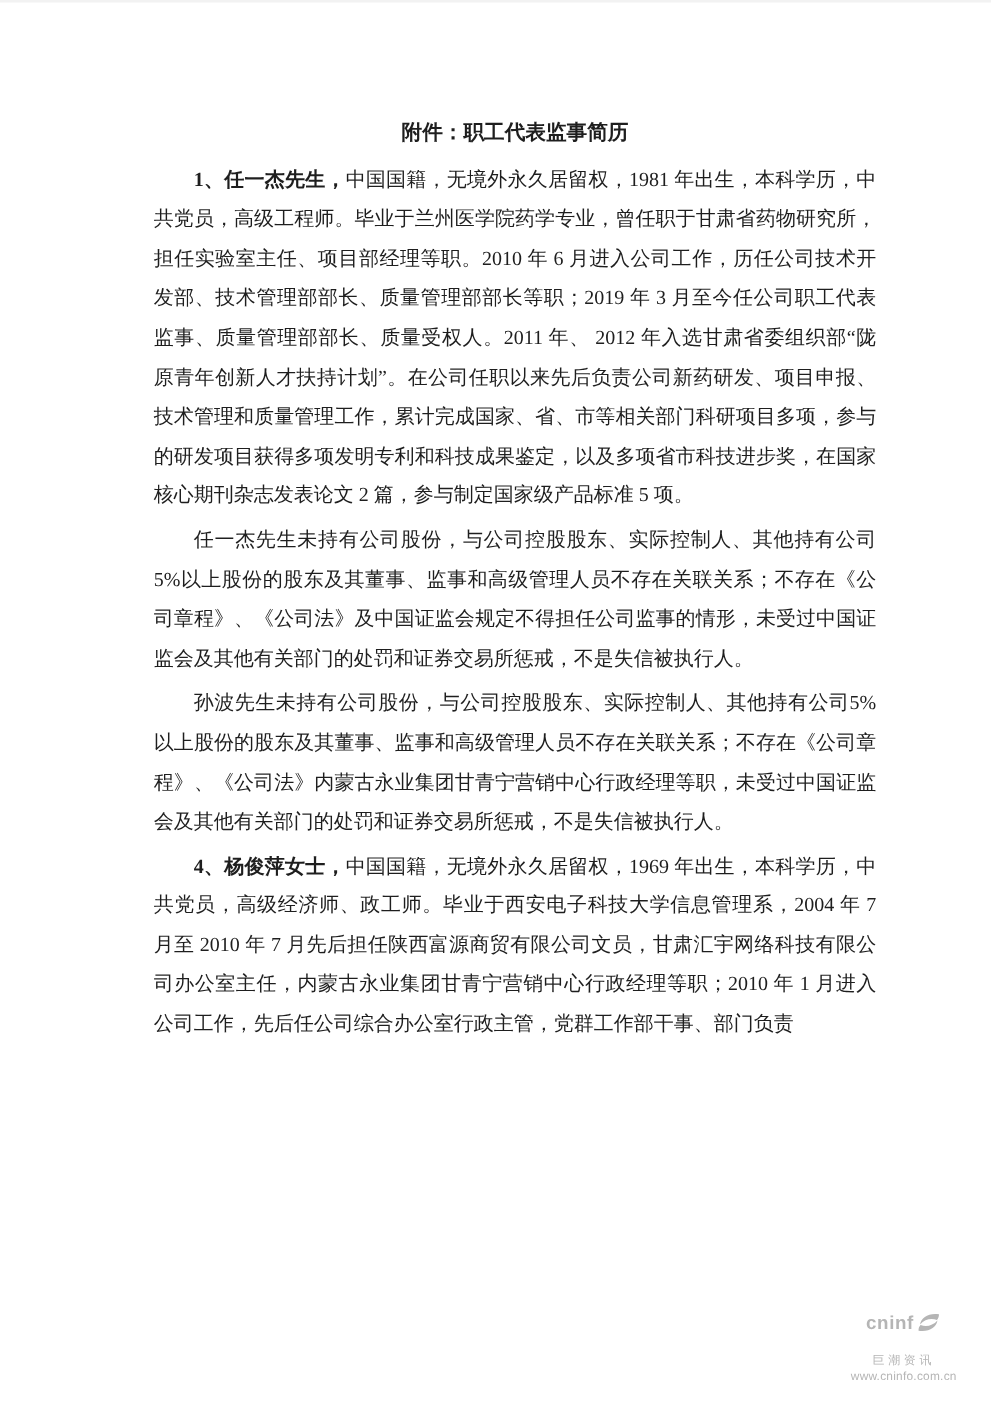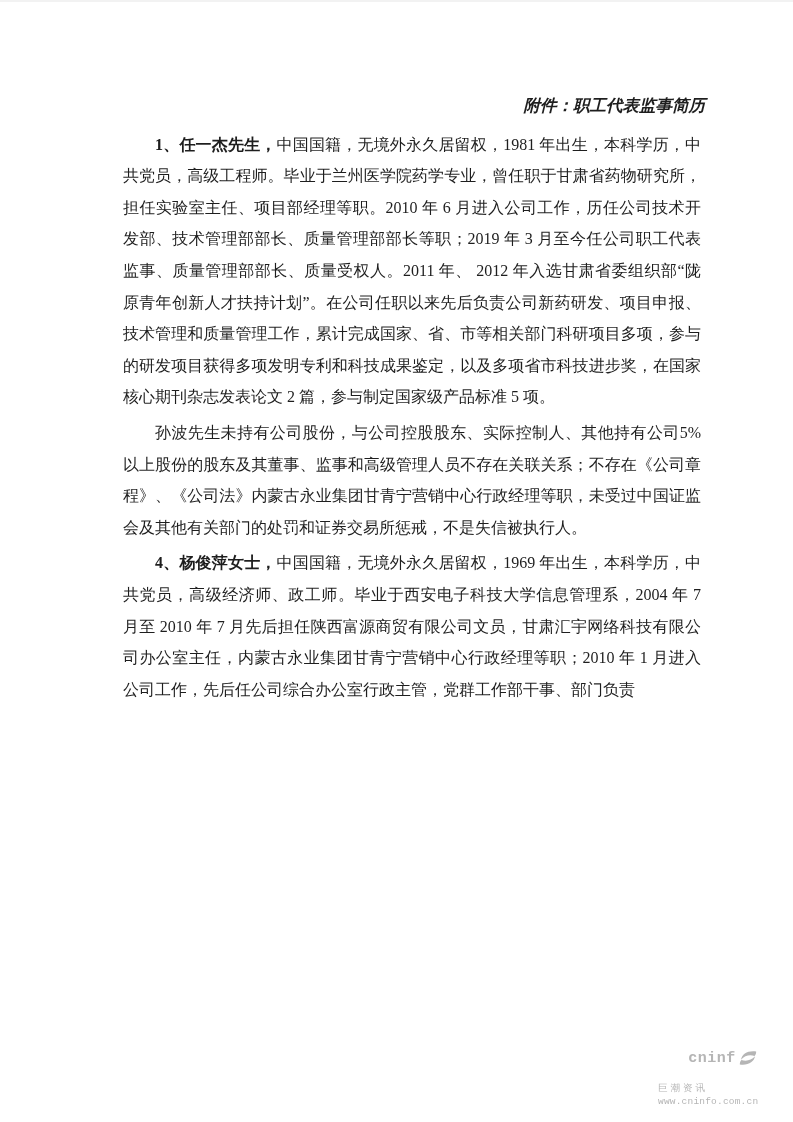--- a/index.html
+++ b/index.html
@@ -27,38 +27,37 @@
     top: 90px;
     width: 586px;
     font-size: 16px;
     line-height: 31.6px;
     text-align: justify;
   }
   .doc-title {
     font-weight: bold;
     font-size: 16.5px;
     margin: 0 0 7px 0;
-    text-align: right;
-    font-style: italic;
+    text-align: center;
   }
   .para {
     margin: 4px;
     text-indent: 2em;
   }
   .para .lead {
     font-weight: bold;
   }
   .watermark {
     position: absolute;
     right: 5px;
     bottom: 14px;
     width: 130px;
-    text-align: left;
+    text-align: center;
     color: #b5b5b5;
-    font-family: Liberation Mono, monospace;
+    font-family: Liberation Sans, sans-serif;
     line-height: 1.15;
     user-select: none;
   }
   .wm-row {
     display: flex;
     align-items: center;
     justify-content: center;
     gap: 2px;
   }
   .wm-logo-text {
@@ -85,20 +84,21 @@
 </head>
 <body>
 
 <div class="page-edge"></div>
 
 <div class="doc">
   <h1 class="doc-title">附件：职工代表监事简历</h1>
 
   <p class="para"><span class="lead">1、任一杰先生，</span><span>中国国籍，无境外永久居留权，1981 年出生，本科学历，中共党员，高级工程师。毕业于兰州医学院药学专业，曾任职于甘肃省药物研究所，担任实验室主任、项目部经理等职。2010 年 6 月进入公司工作，历任公司技术开发部、技术管理部部长、质量管理部部长等职；2019 年 3 月至今任公司职工代表监事、质量管理部部长、质量受权人。2011 年、 2012 年入选甘肃省委组织部“陇原青年创新人才扶持计划”。在公司任职以来先后负责公司新药研发、项目申报、技术管理和质量管理工作，累计完成国家、省、市等相关部门科研项目多项，参与的研发项目获得多项发明专利和科技成果鉴定，以及多项省市科技进步奖，在国家核心期刊杂志发表论文 2 篇，参与制定国家级产品标准 5 项。</span></p>
 
+  <p class="para"><span>任一杰先生未持有公司股份，与公司控股股东、实际控制人、其他持有公司 5%以上股份的股东及其董事、监事和高级管理人员不存在关联关系；不存在《公司章程》、《公司法》及中国证监会规定不得担任公司监事的情形，未受过中国证监会及其他有关部门的处罚和证券交易所惩戒，不是失信被执行人。</span></p>
 
 
   <p class="para"><span>孙波先生未持有公司股份，与公司控股股东、实际控制人、其他持有公司5%以上股份的股东及其董事、监事和高级管理人员不存在关联关系；不存在《公司章程》、《公司法》内蒙古永业集团甘青宁营销中心行政经理等职，未受过中国证监会及其他有关部门的处罚和证券交易所惩戒，不是失信被执行人。</span></p>
 
   <p class="para"><span class="lead">4、杨俊萍女士，</span><span>中国国籍，无境外永久居留权，1969 年出生，本科学历，中共党员，高级经济师、政工师。毕业于西安电子科技大学信息管理系，2004 年 7 月至 2010 年 7 月先后担任陕西富源商贸有限公司文员，甘肃汇宇网络科技有限公司办公室主任，内蒙古永业集团甘青宁营销中心行政经理等职；2010 年 1 月进入公司工作，先后任公司综合办公室行政主管，党群工作部干事、部门负责</span></p>
 </div>
 
 <div class="watermark">
   <div class="wm-row">
     <span class="wm-logo-text">cninf</span>

